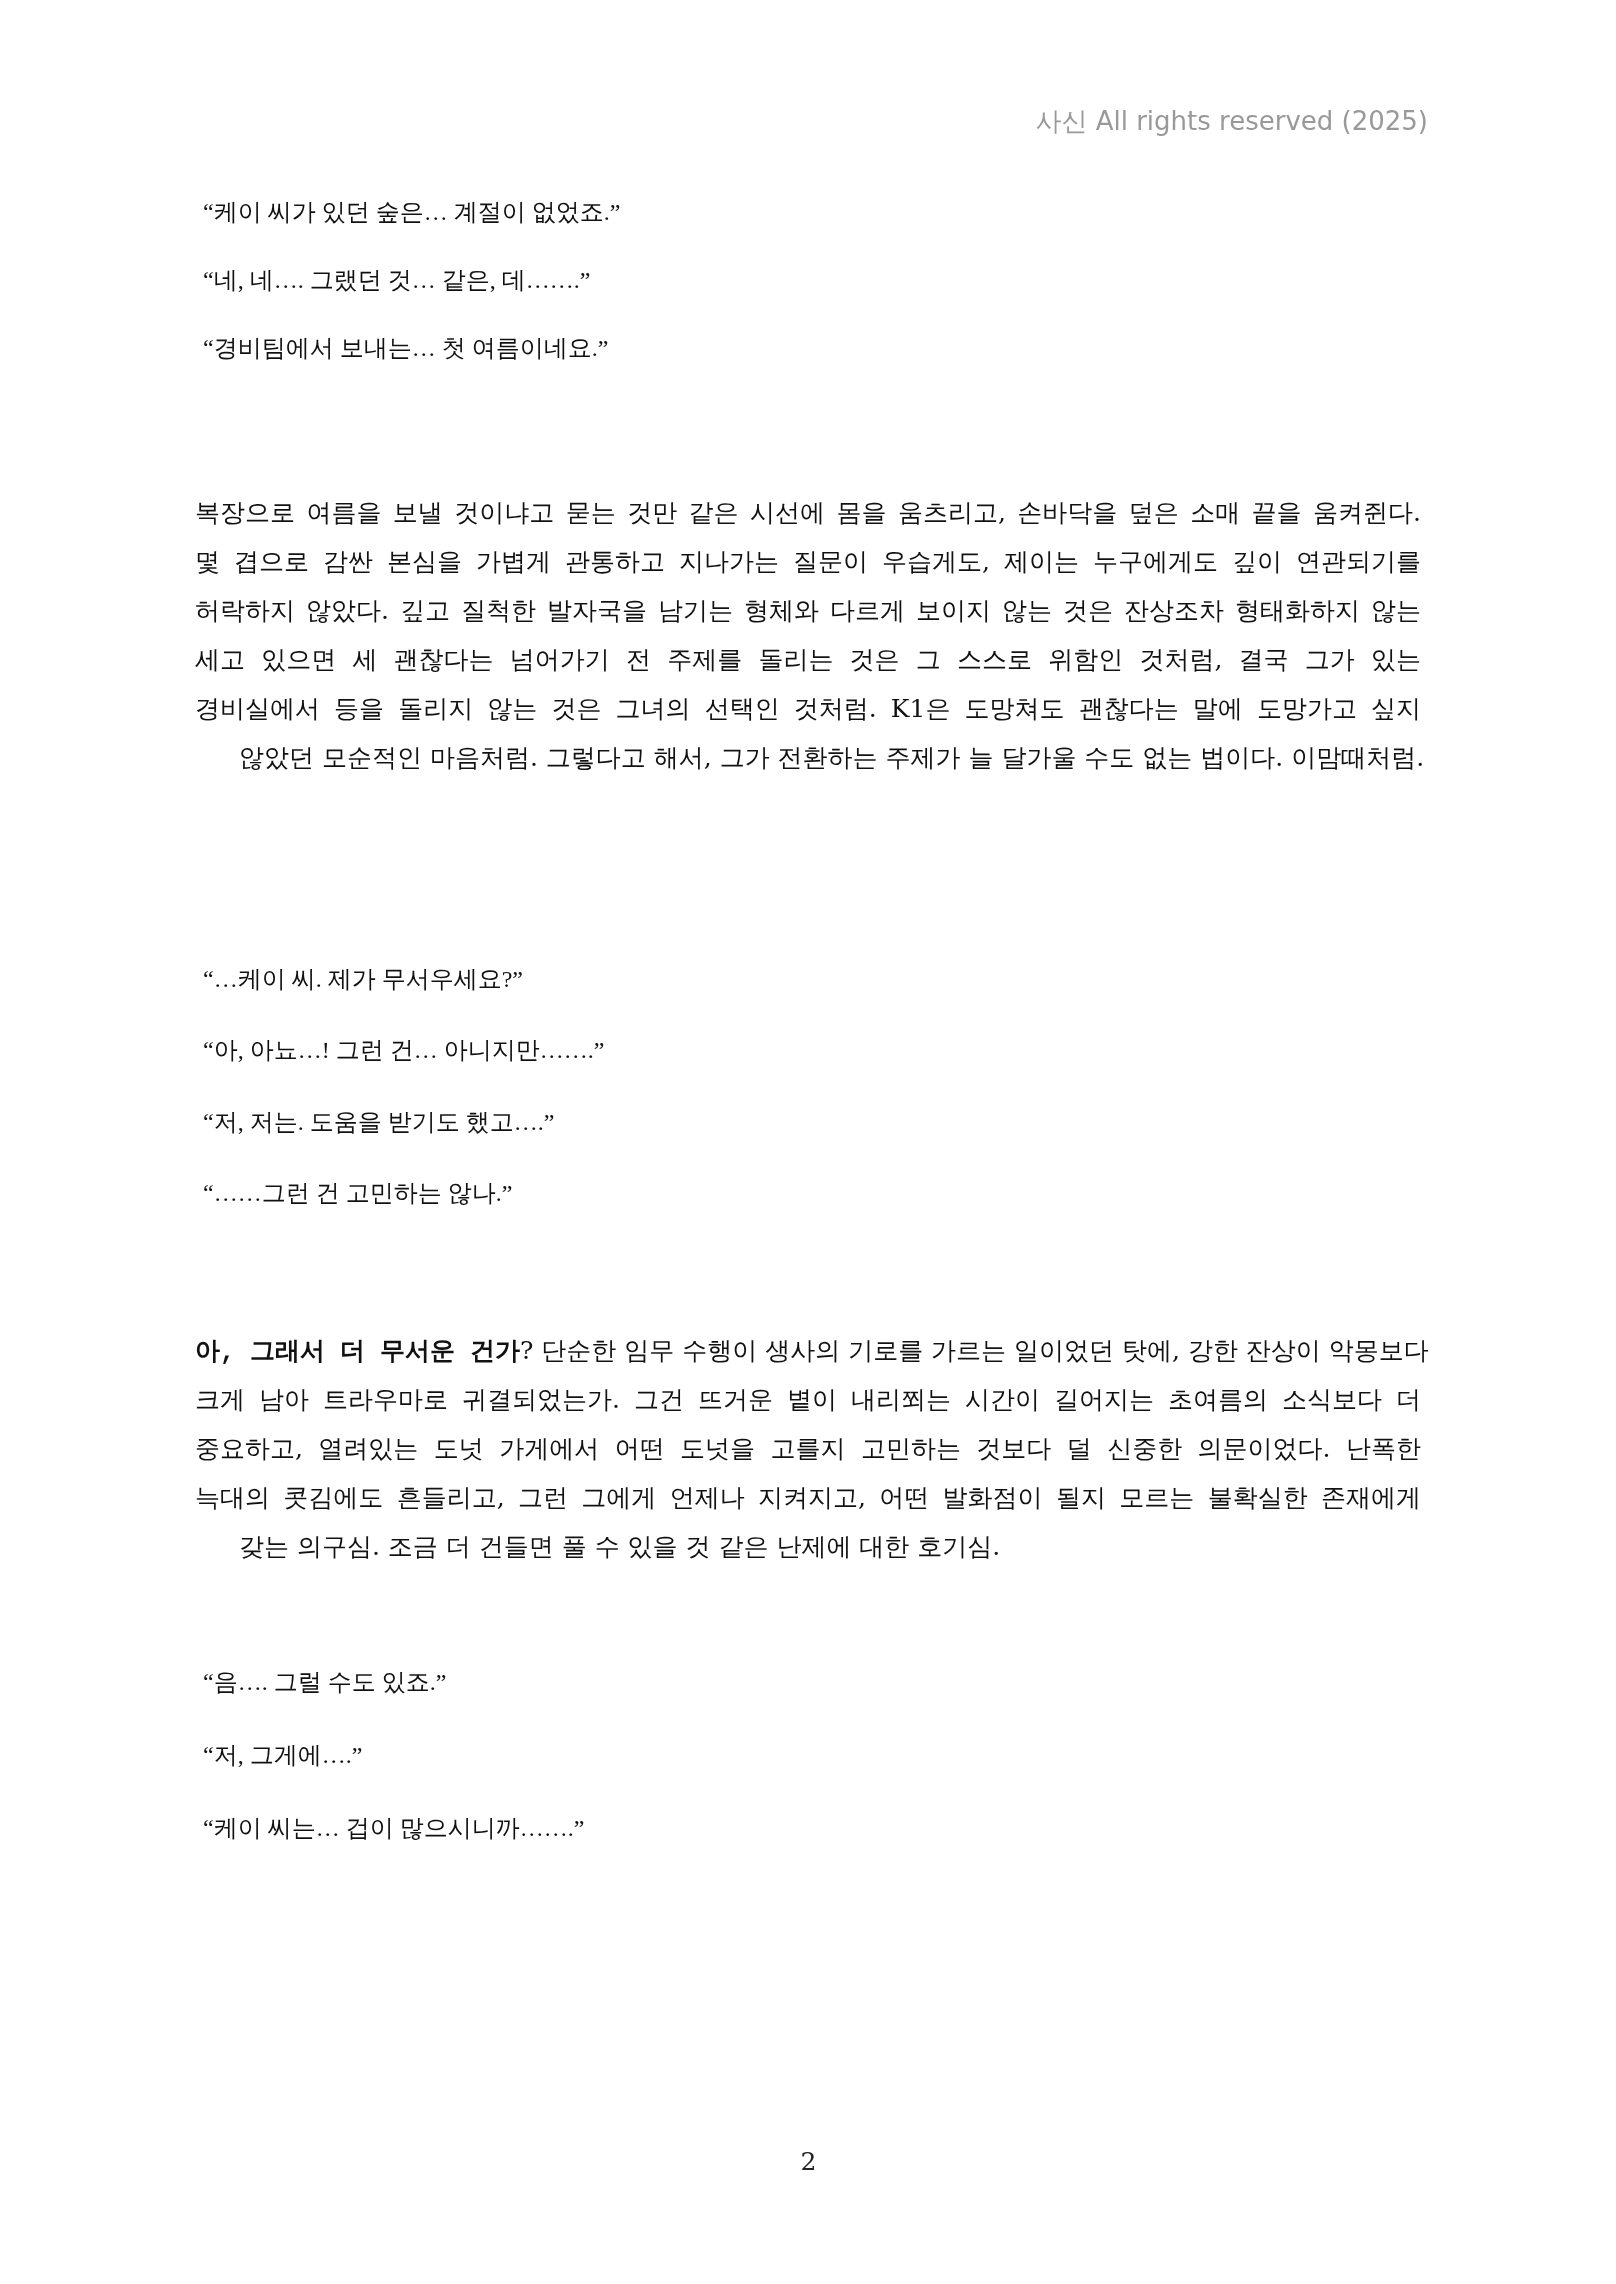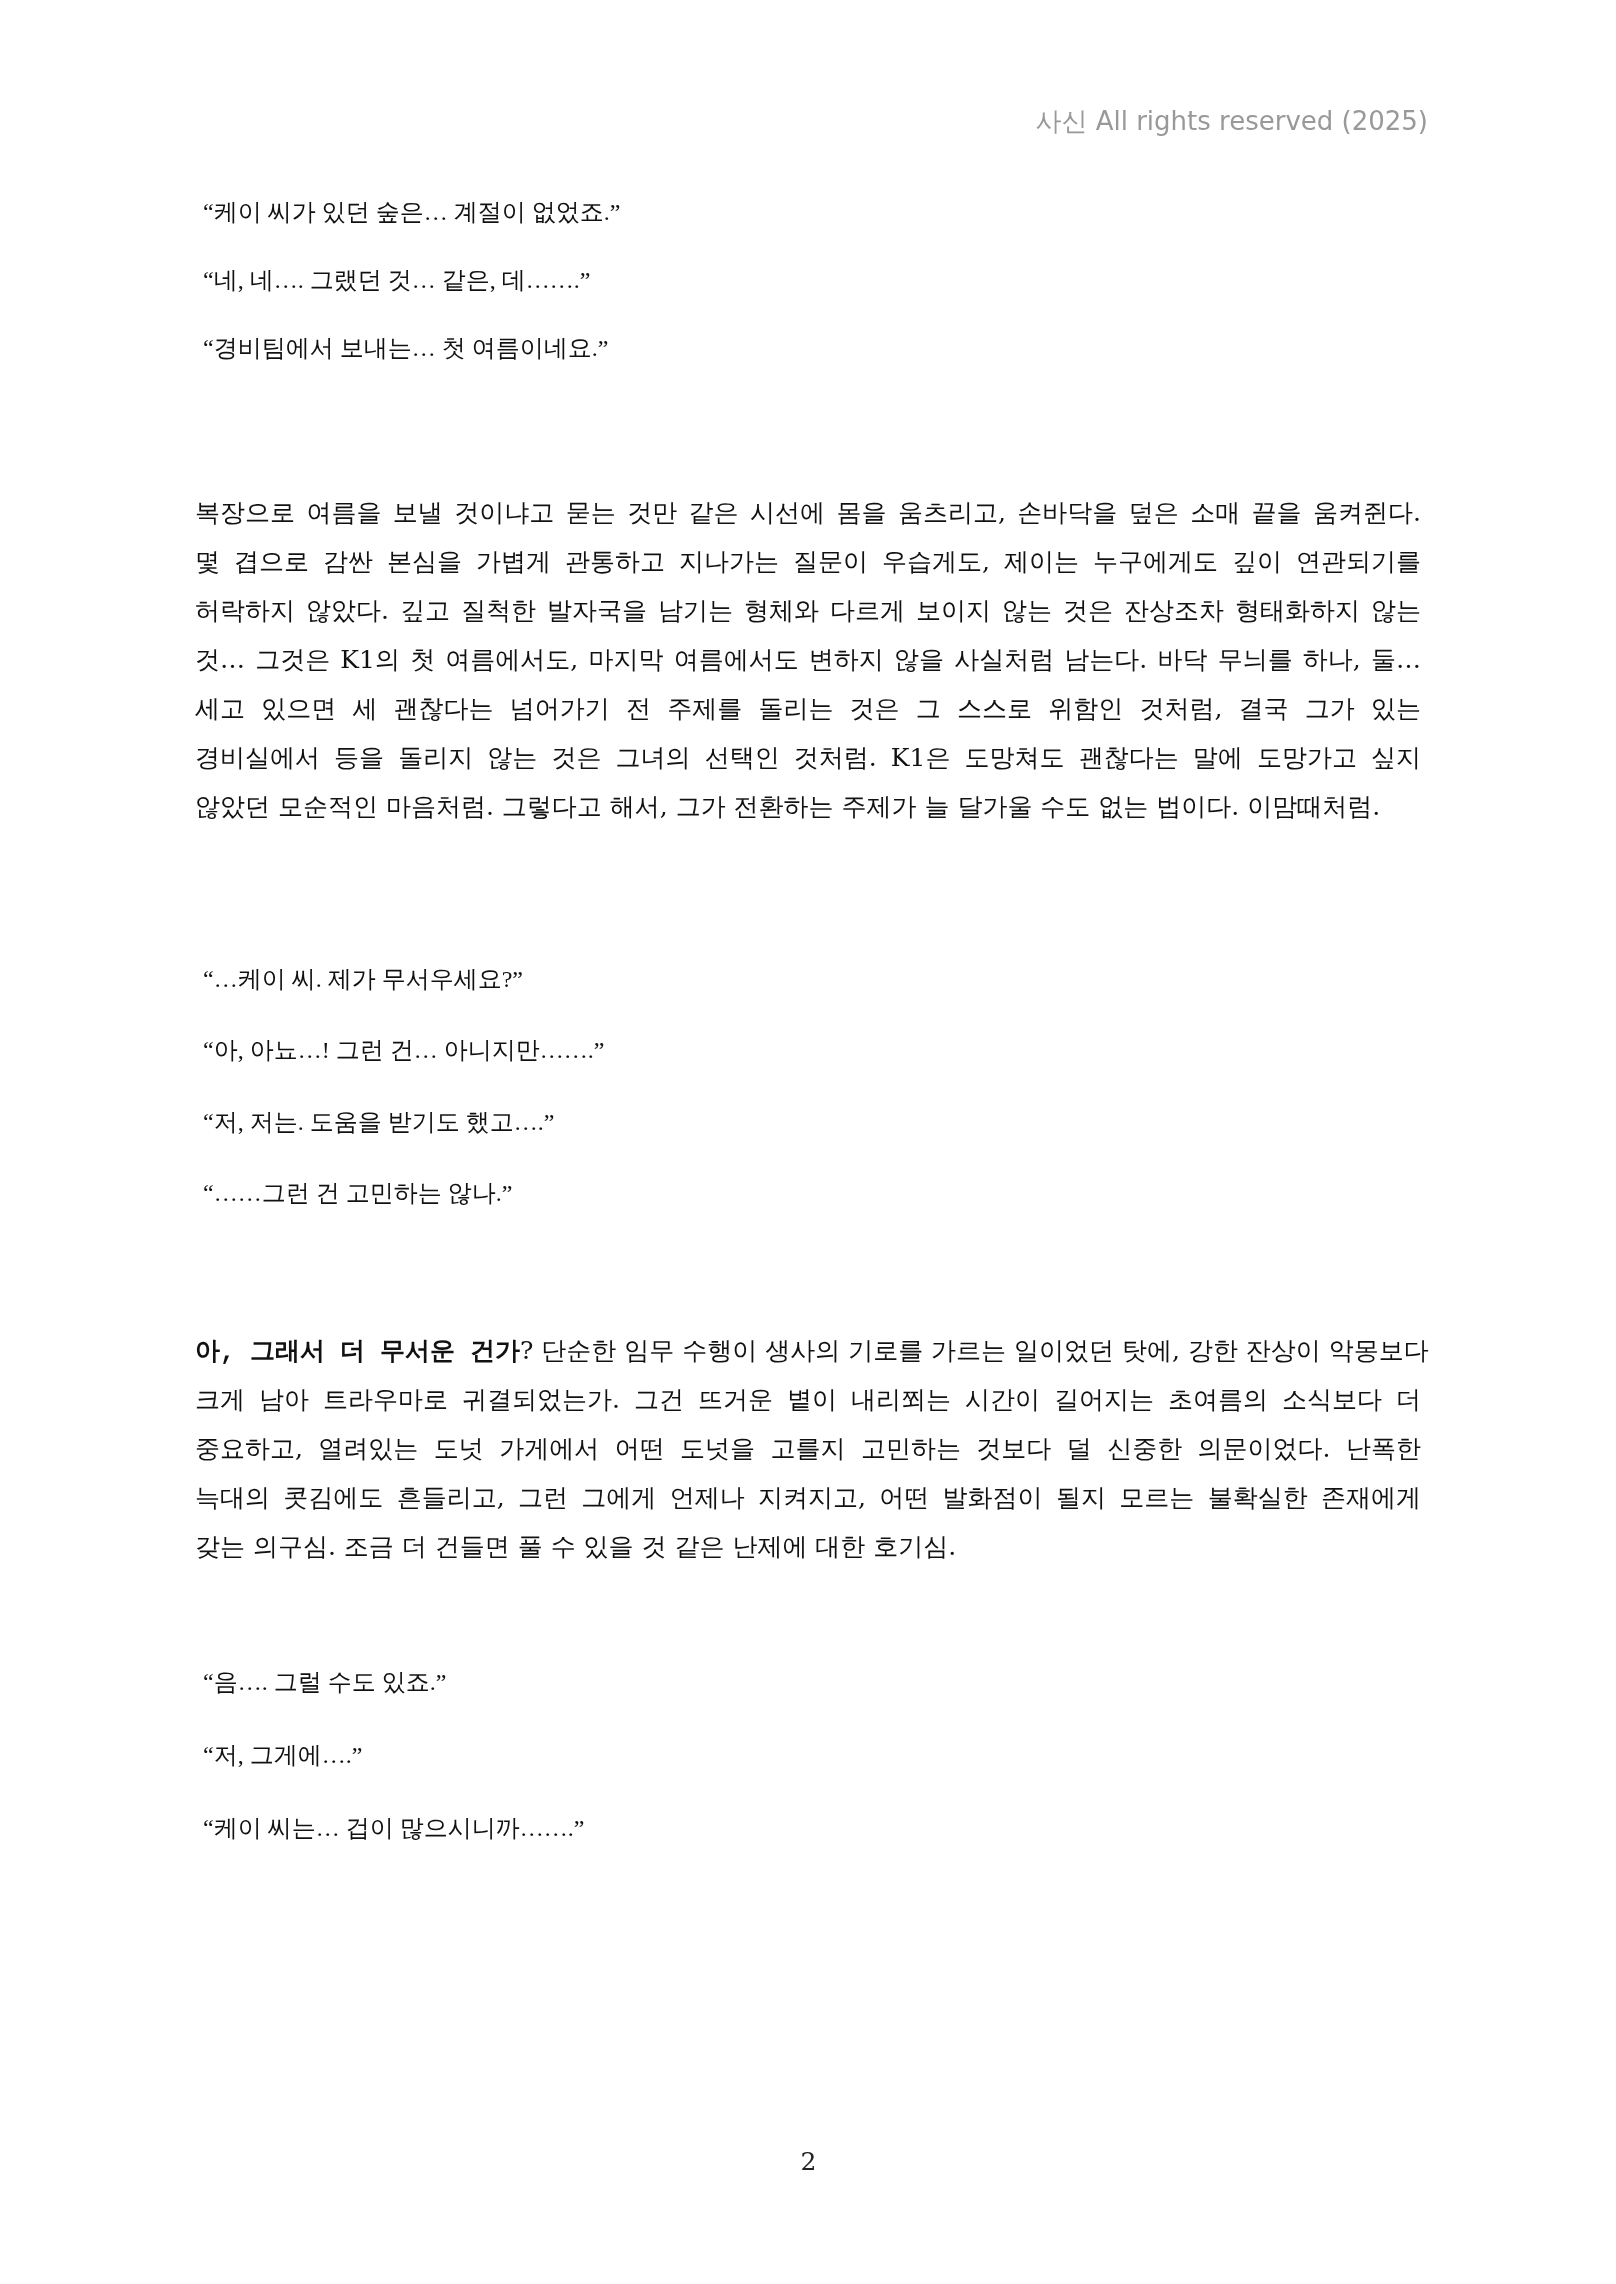--- a/index.html
+++ b/index.html
@@ -51,20 +51,21 @@
   }
   .para .line {
     display: block;
     text-align: justify;
     text-align-last: justify;
     height: 49px;
     white-space: nowrap;
   }
   .para .line.last {
     text-align-last: left;
+    margin-left: 44px;
   }
   .bold-sans {
     font-family: Liberation Mono, monospace;
     font-weight: bold;
   }
   .page-number {
     position: absolute;
     top: 2147px;
     left: 0;
     width: 1617px;
@@ -81,21 +82,20 @@
 <div class="page">
 
   <div class="dialogue" style="top:197px">“케이 씨가 있던 숲은… 계절이 없었죠.”</div>
   <div class="dialogue" style="top:265px">“네, 네…. 그랬던 것… 같은, 데…….”</div>
   <div class="dialogue" style="top:333px">“경비팀에서 보내는… 첫 여름이네요.”</div>
 
   <div class="para" style="top:488px">
     <span class="line">복장으로 여름을 보낼 것이냐고 묻는 것만 같은 시선에 몸을 움츠리고, 손바닥을 덮은 소매 끝을 움켜쥔다.</span>
     <span class="line">몇 겹으로 감싼 본심을 가볍게 관통하고 지나가는 질문이 우습게도, 제이는 누구에게도 깊이 연관되기를</span>
     <span class="line">허락하지 않았다. 깊고 질척한 발자국을 남기는 형체와 다르게 보이지 않는 것은 잔상조차 형태화하지 않는</span>
-    <span class="line">것… 그것은 K1의 첫 여름에서도, 마지막 여름에서도 변하지 않을 사실처럼 남는다. 바닥 무늬를 하나, 둘…</span>
     <span class="line">세고 있으면 세 괜찮다는 넘어가기 전 주제를 돌리는 것은 그 스스로 위함인 것처럼, 결국 그가 있는</span>
     <span class="line">경비실에서 등을 돌리지 않는 것은 그녀의 선택인 것처럼. K1은 도망쳐도 괜찮다는 말에 도망가고 싶지</span>
     <span class="line last">않았던 모순적인 마음처럼. 그렇다고 해서, 그가 전환하는 주제가 늘 달가울 수도 없는 법이다. 이맘때처럼.</span>
   </div>
 
   <div class="dialogue" style="top:964px">“…케이 씨. 제가 무서우세요?”</div>
   <div class="dialogue" style="top:1035px">“아, 아뇨…! 그런 건… 아니지만…….”</div>
   <div class="dialogue" style="top:1107px">“저, 저는. 도움을 받기도 했고….”</div>
   <div class="dialogue" style="top:1178px">“……그런 건 고민하는 않나.”</div>
 

